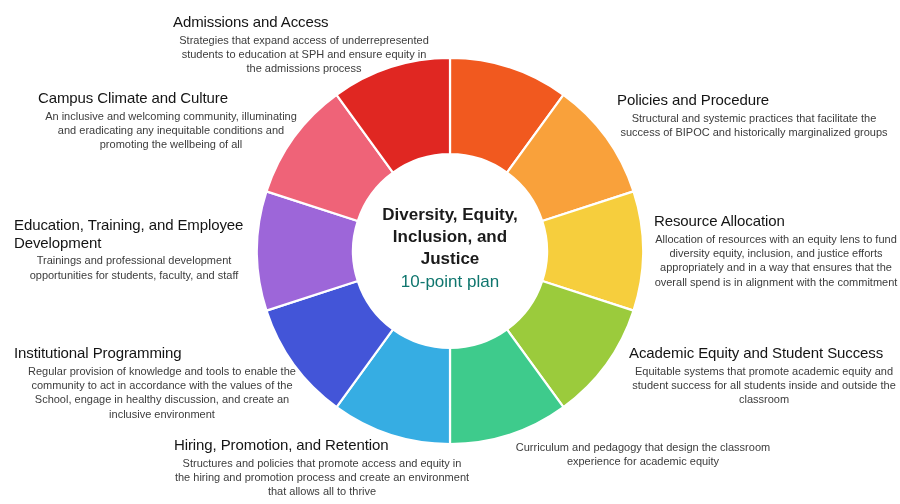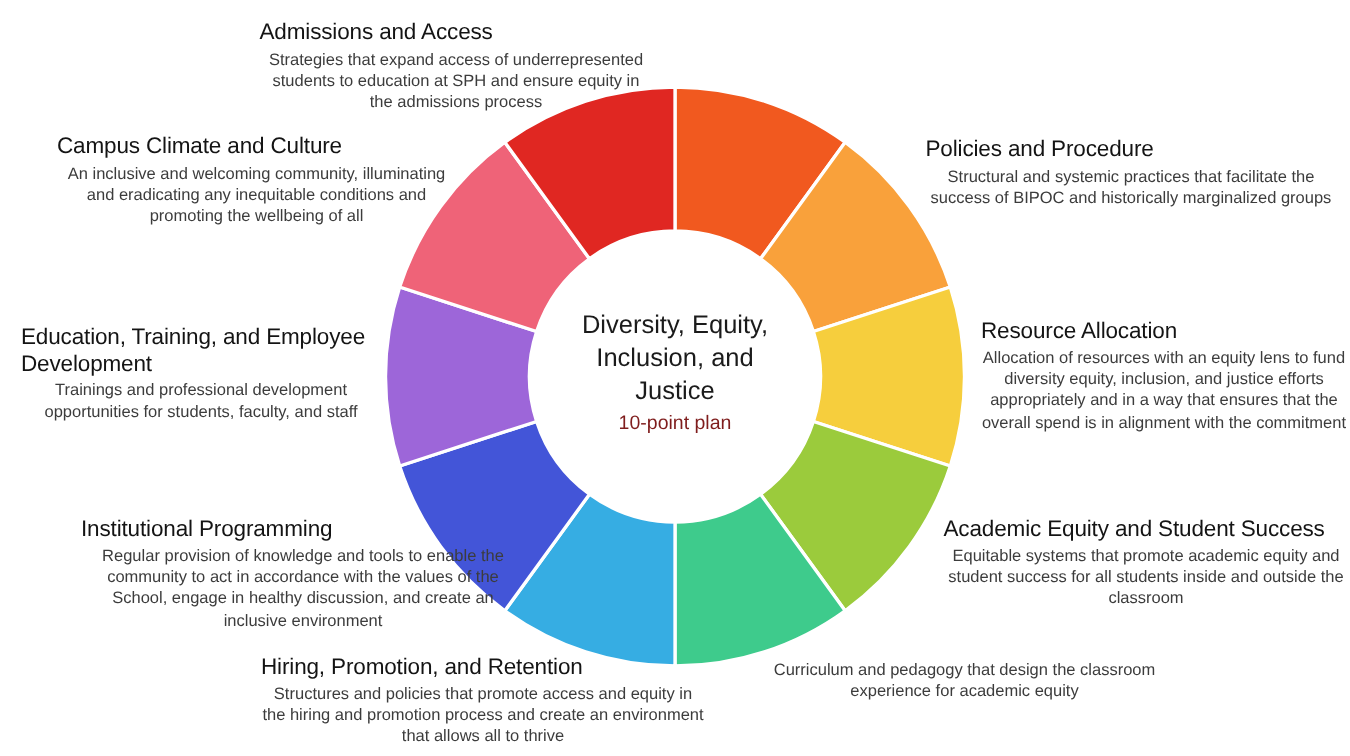--- a/index.html
+++ b/index.html
@@ -11,39 +11,39 @@
     font-family:"Liberation Sans", sans-serif;
   }
   .donut-wrap{position:absolute;left:255px;top:56px;width:390px;height:390px;}
   .donut-wrap svg{display:block;width:390px;height:390px;}
   .center-label{
     position:absolute;left:450px;top:248px;
     transform:translate(-50%,-50%);
     width:162px;text-align:center;
   }
   .center-label .title{
-    font-size:17px;font-weight:400;line-height:1.28;color:#1b1b1b;margin:0;
+    font-size:17px;font-weight:700;line-height:1.28;color:#1b1b1b;margin:0;
   }
   .center-label .subtitle{
-    font-size:13px;color:#7f1d1d;margin:3px 0 0 0;line-height:1.2;
+    font-size:17px;color:#0f766e;margin:3px 0 0 0;line-height:1.2;
   }
   .lbl{position:absolute;}
   .lbl h2{
     font-size:15px;font-weight:400;margin:0 0 2px 0;line-height:1.18;
     color:#141414;letter-spacing:-0.1px;
   }
   .lbl p{font-size:11px;margin:0;line-height:1.3;color:#3c3c3c;text-align:center;}
   #lbl-admissions{left:173px;top:13px;width:262px;}
   #lbl-inst-structure{left:508px;top:9px;width:300px;}
   #lbl-policies{left:617px;top:91px;width:274px;}
   #lbl-resource{left:654px;top:212px;width:244px;}
   #lbl-academic{left:629px;top:344px;width:270px;}
   #lbl-curriculum{left:500px;top:440px;width:286px;}
   #lbl-hiring{left:174px;top:436px;width:296px;}
-  #lbl-inst-programming{left:14px;top:344px;width:296px;margin-left:40px;}
+  #lbl-inst-programming{left:14px;top:344px;width:296px;}
   #lbl-education{left:14px;top:216px;width:240px;}
   #lbl-campus{left:38px;top:89px;width:266px;}
 </style>
 </head>
 <body>
 
 <div class="page">
 
   <div class="donut-wrap">
     <svg viewBox="0 0 390 390" xmlns="http://www.w3.org/2000/svg">

